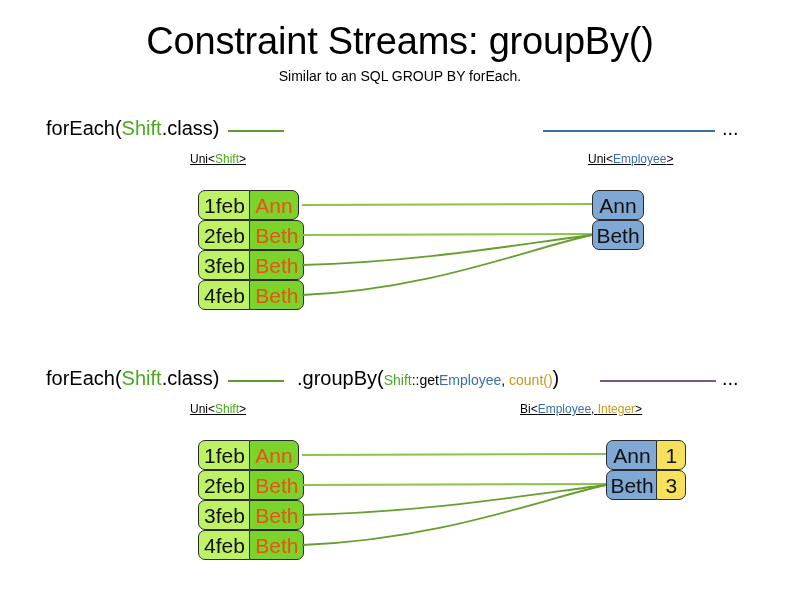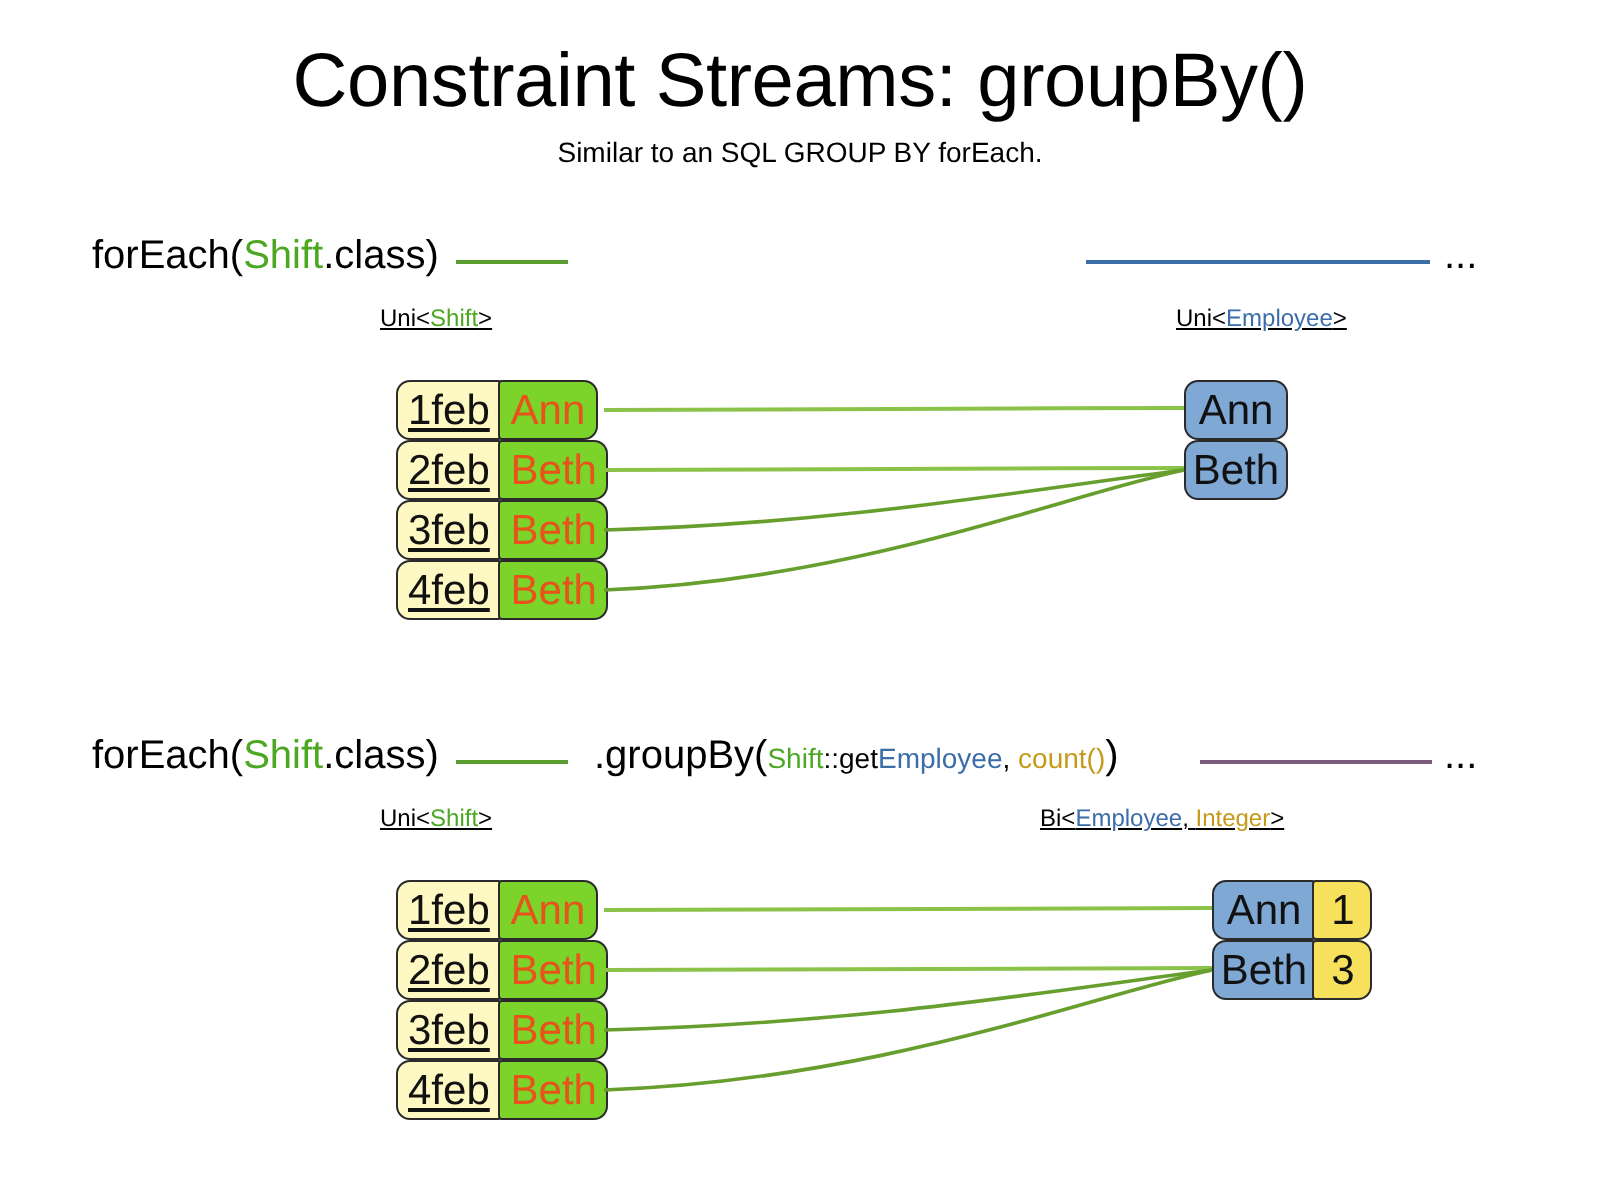--- a/index.html
+++ b/index.html
@@ -47,21 +47,21 @@
   .boxrow{position:absolute;display:flex;align-items:stretch;}
   .cell{
     box-sizing:border-box;
     height:30px;
     display:flex;align-items:center;justify-content:center;
     font-size:21px;line-height:1;
     border:1.6px solid #2b2b2b;
     border-radius:7px;
     padding:0 5px;
   }
-  .cell.shiftdate{background:#fef9c3;color:#111111;border-top-right-radius:2px;border-bottom-right-radius:2px;text-decoration:underline;}
+  .cell.shiftdate{background:#bef264;color:#111111;border-top-right-radius:2px;border-bottom-right-radius:2px;}
   .cell.shiftname{background:#7CD32A;color:#E8521B;border-top-left-radius:2px;border-bottom-left-radius:2px;margin-left:-1.6px;}
   .cell.emp{background:#7FA8D4;color:#111111;}
   .cell.emp.left{border-top-right-radius:2px;border-bottom-right-radius:2px;}
   .cell.count{background:#F7E05C;color:#111111;margin-left:-1.6px;border-top-left-radius:2px;border-bottom-left-radius:2px;}
 
   svg.links{position:absolute;left:0;top:0;width:800px;height:600px;pointer-events:none;}
 </style>
 </head>
 <body>
 

